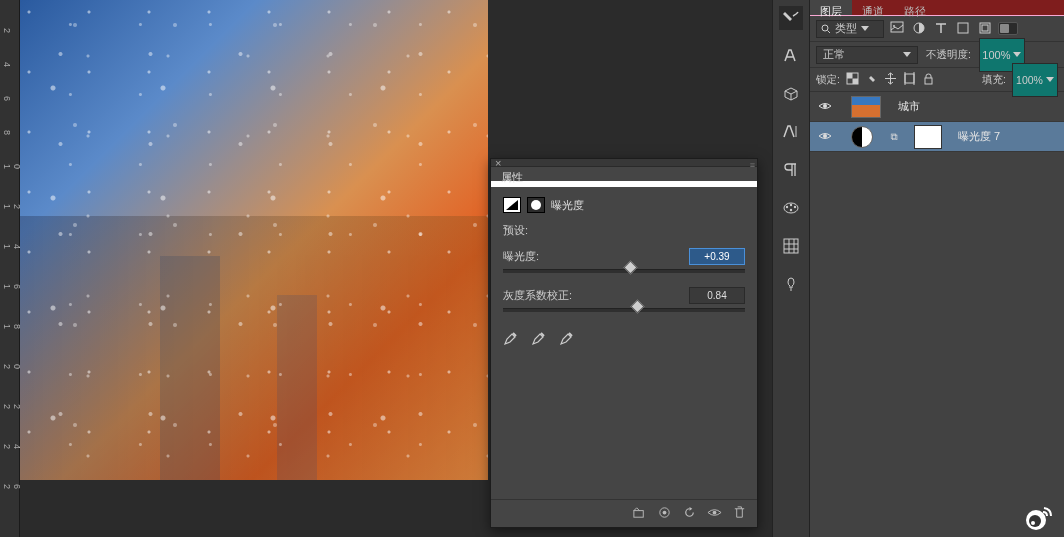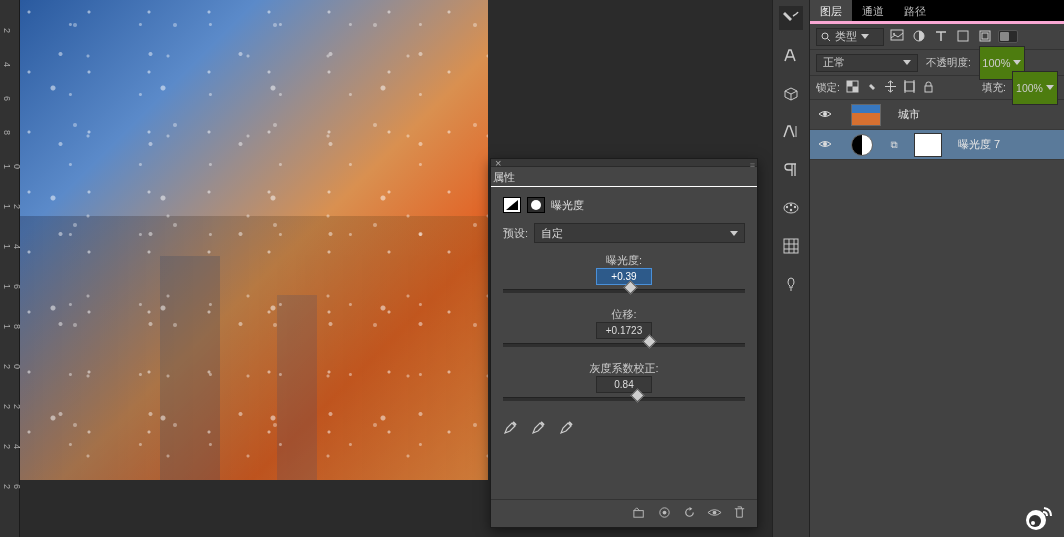--- a/index.html
+++ b/index.html
@@ -10,60 +10,60 @@
 .canvas-area { position: absolute; top: 0; left: 20px; width: 468px; height: 480px; background: linear-gradient(135deg,#2a5a9f 0%,#5b8ac9 25%,#d99050 55%,#e35c1f 75%,#f29148 100%); overflow: hidden; }
 .canvas-area::after { content:""; position:absolute; inset:0; background-image: radial-gradient(circle at 15% 20%, rgba(255,255,255,.5) 1px, transparent 2px), radial-gradient(circle at 45% 60%, rgba(255,255,255,.45) 1.5px, transparent 2.5px), radial-gradient(circle at 72% 35%, rgba(255,255,255,.4) 1px, transparent 2px), radial-gradient(circle at 30% 80%, rgba(255,255,255,.5) 2px, transparent 3px), radial-gradient(circle at 85% 70%, rgba(255,255,255,.4) 1px, transparent 2px), radial-gradient(circle at 55% 25%, rgba(255,255,255,.35) 1.5px, transparent 2.5px); background-size: 60px 60px, 90px 90px, 70px 70px, 110px 110px, 80px 80px, 100px 100px; }
 .buildings { position:absolute; bottom:0; left:0; right:0; height:55%; opacity:.55; background: linear-gradient(90deg, rgba(30,40,70,.6) 0%, rgba(90,60,30,.5) 50%, rgba(130,80,30,.6) 100%); }
 .buildings::before{content:"";position:absolute;left:30%;bottom:0;width:60px;height:85%;background:rgba(50,60,80,.6);}
 .buildings::after{content:"";position:absolute;left:55%;bottom:0;width:40px;height:70%;background:rgba(60,65,90,.5);}
 
 .properties-panel { position: absolute; left: 490px; top: 158px; width: 268px; height: 370px; background: #454545; border: 1px solid #1c1c1c; box-shadow: 0 4px 12px rgba(0,0,0,.5); }
 .panel-header { height: 8px; background: #383838; border-bottom: 1px solid #2a2a2a; position: relative; }
 .close-x { position: absolute; left: 4px; top: -2px; color: #aaa; font-size: 11px; cursor: pointer; }
 .panel-grip { position: absolute; right: 4px; top: 1px; color: #777; letter-spacing: -2px; font-size: 9px; }
-.panel-tab { height: 20px; line-height: 20px; padding-left: 2px; background: #454545; border-bottom: 1px solid #ffffff; color: #ddd; }
+.panel-tab { height: 20px; line-height: 20px; padding-left: 10px; background: #454545; border-bottom: 6px solid #ffffff; color: #ddd; }
 .prop-body { padding: 10px 12px; }
 .prop-icons { display:flex; gap:6px; align-items:center; margin-bottom:10px; }
 .icon-sq { width:18px; height:16px; background:#fff; border:1px solid #000; display:inline-flex; align-items:center; justify-content:center; }
 .icon-sq svg { width:12px; height:10px; }
 .mask-sq { background:#2b2b2b; }
 .mask-sq .inner{ width:10px;height:10px;background:#fff;border-radius:50%; }
 .prop-label { color:#ddd; }
 .preset-row { display:flex; align-items:center; gap:6px; margin-bottom:10px; }
 .preset-select { flex:1; background:#3a3a3a; border:1px solid #2a2a2a; color:#ddd; height:20px; padding:0 6px; display:flex; align-items:center; justify-content:space-between; }
 .slider-row { margin-bottom: 14px; }
-.slider-top { display:flex; justify-content:space-between; align-items:center; margin-bottom:4px;flex-direction:column; }
+.slider-top { display:flex; justify-content:space-between; align-items:center; margin-bottom:4px; }
 .slider-input { width:56px; height:17px; background:#3a3a3a; border:1px solid #2a2a2a; color:#ddd; text-align:center; font-size:10px; }
 .slider-input.active { border:1px solid #4a90d9; background:#2d5a8a; color:#fff; }
 .slider-track { height:4px; background:#2f2f2f; border-top:1px solid #222; position:relative; }
 .slider-thumb { position:absolute; top:-4px; width:10px; height:10px; background:#cfcfcf; border:1px solid #555; transform:rotate(45deg) translateX(-50%); }
 .eyedrops { display:flex; gap:12px; margin-top:18px; }
 .eyedrops svg { width:16px; height:16px; }
 .panel-footer { position:absolute; bottom:0; left:0; right:0; height:28px; border-top:1px solid #333; display:flex; justify-content:flex-end; align-items:center; gap:10px; padding-right:10px; }
 .panel-footer svg { width:15px; height:15px; }
 
 .right-strip { position:absolute; left:772px; top:0; width:38px; height:537px; background:#3a3a3a; border-left:1px solid #222; border-right:1px solid #222; display:flex; flex-direction:column; align-items:center; padding-top:6px; gap:14px; }
 .right-strip .tool { width:24px; height:24px; display:flex; align-items:center; justify-content:center; color:#ccc; }
 .right-strip .tool.sel { background:#2a2a2a; }
 .right-strip svg { width:18px; height:18px; }
 
 .layers-panel { position:absolute; left:810px; top:0; right:0; height:537px; background:#424242; }
-.lp-tabs { height:24px; display:flex; border-bottom:3px solid #f9a8d4; background:#000000; }
+.lp-tabs { height:16px; display:flex; border-bottom:1px solid #f9a8d4; background:#7f1d1d; }
 .lp-tab { padding:0 10px; line-height:22px; color:#bbb; }
 .lp-tab.active { background:#454545; color:#eee; }
 .lp-row1 { height:26px; display:flex; align-items:center; gap:6px; padding:0 6px; border-bottom:1px solid #333; }
 .search-sel { flex:0 0 68px; height:18px; background:#3a3a3a; border:1px solid #2a2a2a; display:flex; align-items:center; gap:4px; padding:0 4px; }
 .filter-icons { display:flex; gap:8px; align-items:center; }
 .filter-icons svg { width:14px; height:14px; }
 .toggle { width:20px; height:13px; background:#2a2a2a; border:1px solid #555; border-radius:2px; position:relative; }
 .toggle::after{content:"";position:absolute;left:1px;top:1px;width:9px;height:9px;background:#888;border-radius:1px;}
 .lp-row2 { height:26px; display:flex; align-items:center; padding:0 6px; gap:8px; border-bottom:1px solid #333; }
 .blend-sel { width:102px; height:18px; background:#3a3a3a; border:1px solid #2a2a2a; display:flex; align-items:center; justify-content:space-between; padding:0 6px; }
 .opacity-lbl { font-size:10.5px; color:#ccc; }
-.pct-sel { width:46px; height:34px; background:#4d7c0f; border:1px solid #2a2a2a; display:flex; align-items:center; justify-content:center; gap:3px; }
+.pct-sel { width:46px; height:34px; background:#0f766e; border:1px solid #2a2a2a; display:flex; align-items:center; justify-content:center; gap:3px; }
 .lp-row3 { height:24px; display:flex; align-items:center; padding:0 6px; gap:6px; border-bottom:1px solid #333; font-size:10.5px; }
 .lock-icons { display:flex; gap:6px; }
 .lock-icons svg { width:13px; height:13px; }
 
 .layer-item { height:30px; display:flex; align-items:center; gap:17px; padding:0 6px; border-bottom:1px solid #383838; }
 .layer-item.sel { background:#5a7a9a; }
 .eye-col { width:18px; text-align:center; }
 .layer-thumb { width:30px; height:22px; border:1px solid #666; background:#888; }
 .thumb-city { background:linear-gradient(#3878c0 40%,#d67030 40%); }
 .thumb-adj { width:22px; height:22px; border:1px solid #666; border-radius:50%; background:linear-gradient(90deg,#000 50%,#fff 50%); }
@@ -114,45 +114,32 @@
             <path d="M0 10 L12 0 L12 10 Z" fill="#000"></path>
           </svg>
         </span>
       <span class="icon-sq mask-sq">
           <span class="inner"></span>
         </span>
       <span class="prop-label">曝光度</span>
     </div>
     <div class="preset-row">
       <span>预设:</span>
-      <div class="preset-select">
-        <span>自定</span>
-        <span class="caret"></span>
-      </div>
     </div>
 
     <div class="slider-row">
       <div class="slider-top">
         <span>曝光度:</span>
         <input class="slider-input active" value="+0.39" style="">
       </div>
       <div class="slider-track">
           <div class="slider-thumb" style="left:52%"></div>
         </div>
     </div>
 
-    <div class="slider-row">
-      <div class="slider-top">
-        <span>位移:</span>
-        <input class="slider-input" value="+0.1723" style="">
-      </div>
-      <div class="slider-track">
-          <div class="slider-thumb" style="left:60%"></div>
-        </div>
-    </div>
 
     <div class="slider-row">
       <div class="slider-top">
         <span>灰度系数校正:</span>
         <input class="slider-input" value="0.84" style="">
       </div>
       <div class="slider-track">
           <div class="slider-thumb" style="left:55%"></div>
         </div>
     </div>

